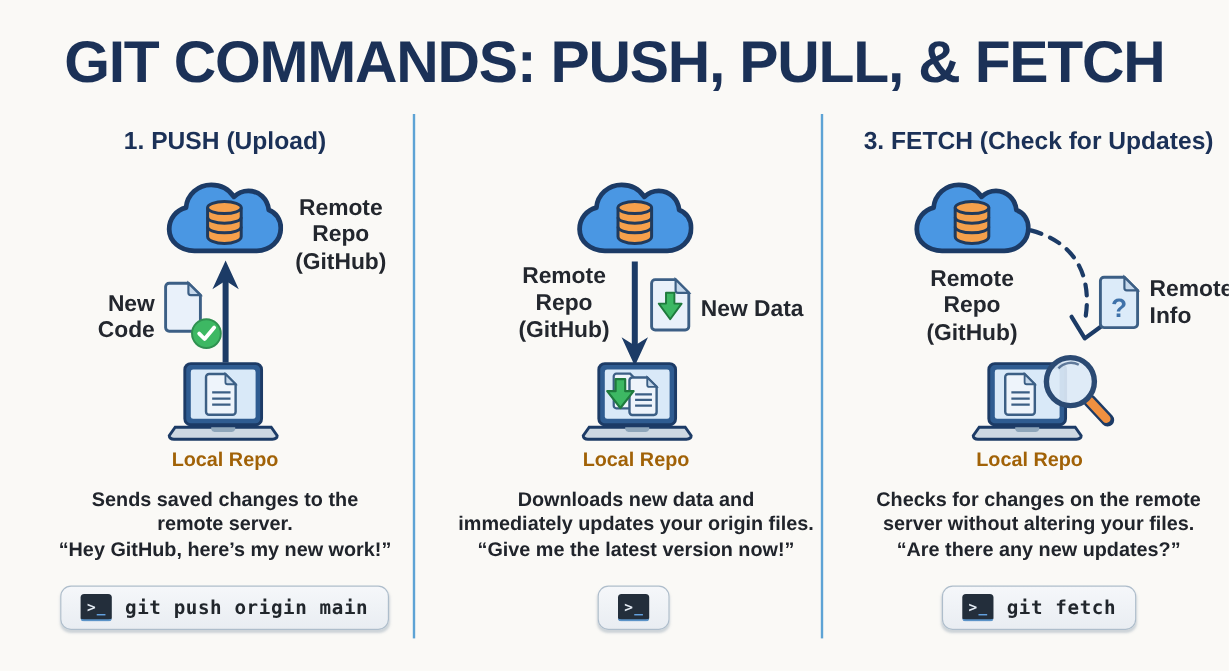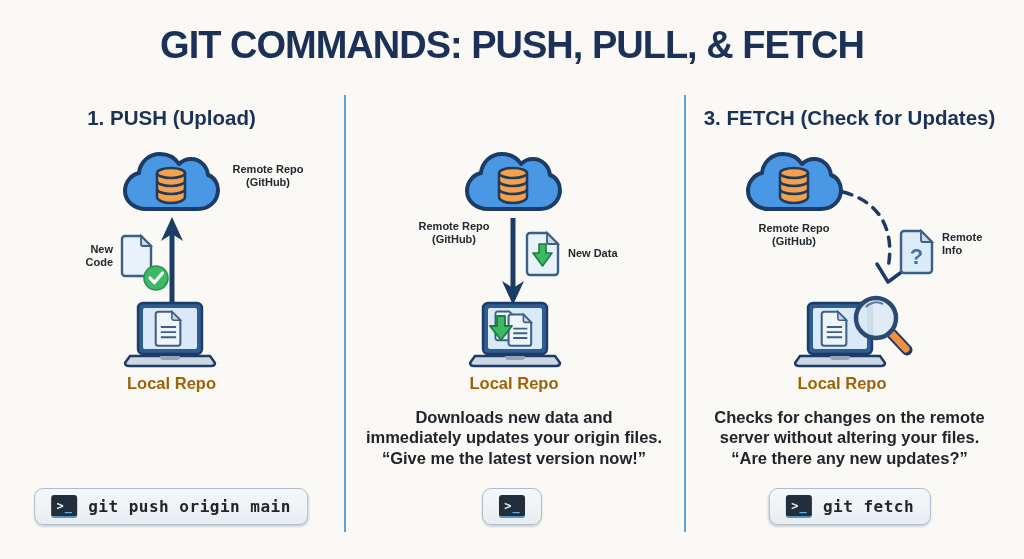--- a/index.html
+++ b/index.html
@@ -1,24 +1,24 @@
 <!DOCTYPE html>
 <html><head>
 <meta charset="utf-8">
 <style>
   html,body{margin:0;padding:0;}
   .canvas{position:relative;width:1024px;height:559px;background:#faf9f6;overflow:hidden;
           font-family:"Liberation Sans",sans-serif;color:#20242b;}
   .title{position:absolute;top:24px;left:0;width:1024px;text-align:center;
-         font-size:38px;font-weight:800;letter-spacing:-1px;color:#1b3157;}
+         font-size:49px;font-weight:800;letter-spacing:-1px;color:#1b3157;}
   .divider{position:absolute;top:95px;height:437px;width:2px;background:#5da3d5;}
-  .col{position:absolute;top:0;height:439px;}
+  .col{position:absolute;top:0;height:439px;margin-left:16px;}
   .col-heading{position:absolute;top:106px;left:0;width:100%;text-align:center;
                font-size:20.5px;font-weight:800;color:#1b3157;}
-  .label{position:absolute;font-size:11px;font-weight:700;color:#23272e;line-height:1.18;}
+  .label{position:absolute;font-size:19px;font-weight:700;color:#23272e;line-height:1.18;}
   .pre{white-space:pre-line;}
   .local-label{position:absolute;top:374px;left:0;width:100%;text-align:center;
                font-size:16.5px;font-weight:700;color:#a16207;}
   .desc{position:absolute;top:407px;left:0;width:100%;text-align:center;white-space:pre-line;
         font-size:16.5px;font-weight:600;color:#20242b;line-height:1.24;}
   .pill{position:absolute;top:488px;transform:translateX(-50%);display:inline-flex;
         align-items:center;gap:11px;padding:6px 16px;background:linear-gradient(#f5f7fa,#e9edf2);
         border:1.6px solid #aebdcb;border-radius:9px;box-shadow:0 2px 2px rgba(120,140,160,.35);}
   .term-icon{display:inline-flex;align-items:center;justify-content:center;width:26px;height:21px;
              background:#232e3b;border-radius:3px;border-bottom:2px solid #5b93c8;
@@ -75,20 +75,23 @@
       <g transform="translate(32,10) scale(0.85)">
         <path d="M5 2 H21 L31 12 V39 A3 3 0 0 1 28 42 H5 A3 3 0 0 1 2 39 V5 A3 3 0 0 1 5 2 Z" fill="#eef4fb" stroke="#3c5f85" stroke-width="2.4"></path>
         <path d="M21 2 L31 12 H23 A2 2 0 0 1 21 10 Z" fill="#c7d9ec" stroke="#3c5f85" stroke-width="1.8"></path>
         <path d="M8 20 H26 M8 26 H26 M8 32 H26" stroke="#3c5f85" stroke-width="2.2"></path>
       </g>
       <path d="M8 56 L88 56 L93 63 Q93 66 89 66 L7 66 Q3 66 3 63 Z" fill="#cdd8e2" stroke="#1c3b66" stroke-width="2.4"></path>
       <path d="M38 56 h20 v2 a3 3 0 0 1 -3 2 h-14 a3 3 0 0 1 -3 -2 z" fill="#8ea6ba"></path>
     </svg>
     <div class="local-label">Local Repo</div>
 
+    <div class="desc">Sends saved changes to the
+remote server.
+“Hey GitHub, here’s my new work!”</div>
 
     <div class="pill" style="left:171px;">
       <span class="term-icon">
           <span class="p">&gt;</span>
           <span class="c">_</span>
         </span>
       <span class="cmd">git push origin main</span>
     </div>
   </div>
 

